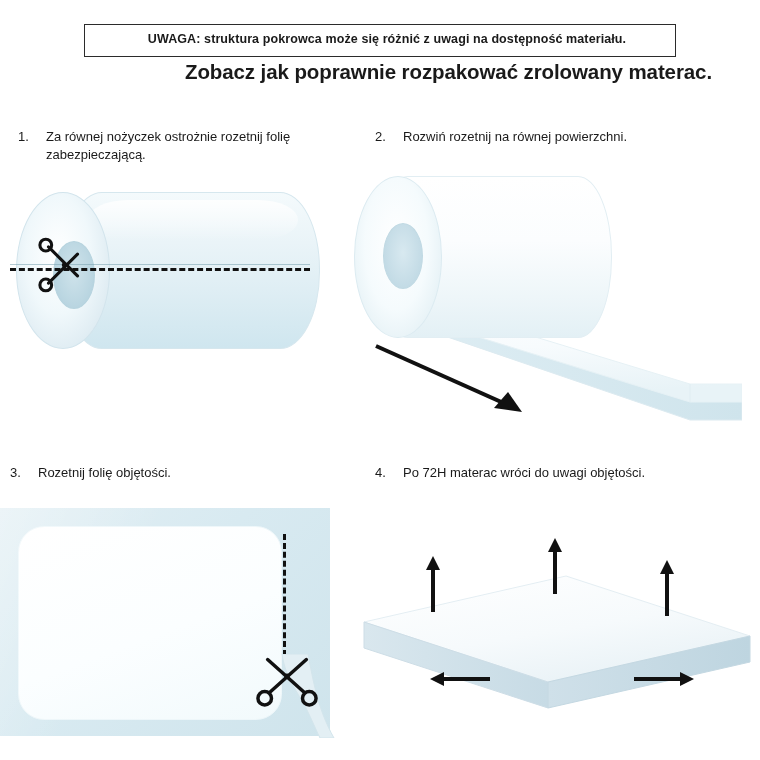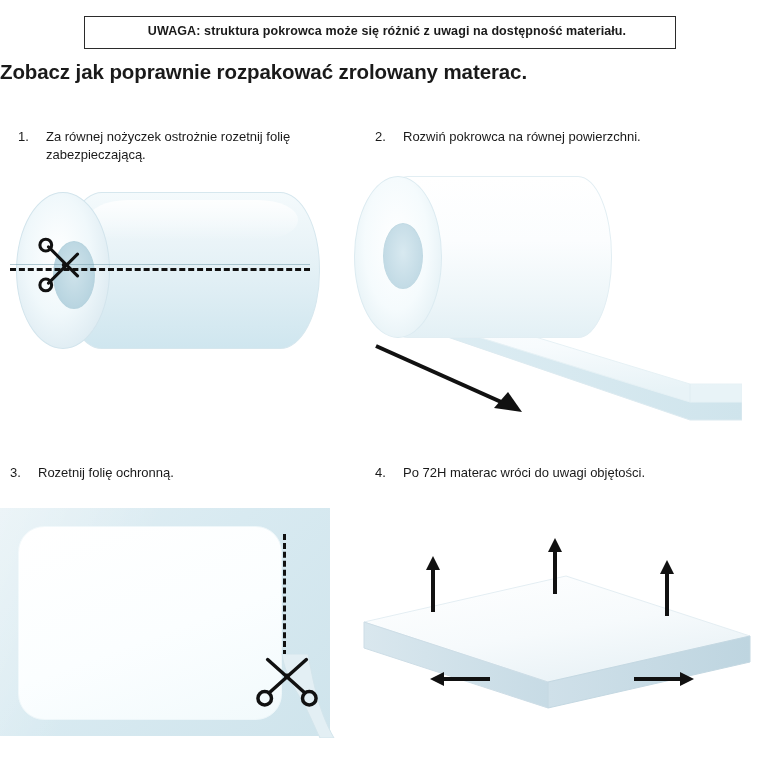--- a/index.html
+++ b/index.html
@@ -13,40 +13,40 @@
     font-family: "Liberation Sans", sans-serif;
     color: #1a1a1a;
     overflow: hidden;
     position: relative;
   }
 
   
   .notice {
     position: absolute;
     left: 84px;
-    top: 16px;
+    top: 24px;
     width: 592px;
     box-sizing: border-box;
     border: 1px solid #2b2b2b;
     background: #ffffff;
     text-align: center;
     padding: 8px 6px 9px 20px;
     font-size: 12.5px;
     font-weight: bold;
     letter-spacing: 0.1px;
     line-height: 1.1;
   }
 
   
   .heading {
     position: absolute;
     left: 0;
     top: 60px;
     width: 712px;
-    text-align: left;
+    text-align: right;
     font-size: 20.5px;
     font-weight: bold;
     letter-spacing: -0.1px;
   }
 
   
   .step-caption {
     position: absolute;
     display: flex;
     gap: 10px;
@@ -272,25 +272,25 @@
 </div>
 
 <div class="heading">Zobacz jak poprawnie rozpakować zrolowany materac.</div>
 
 <div class="step-caption" id="cap1">
   <span class="step-num">1.</span>
   <span class="step-text">Za równej nożyczek ostrożnie rozetnij folię zabezpieczającą.</span>
 </div>
 <div class="step-caption" id="cap2">
   <span class="step-num">2.</span>
-  <span class="step-text">Rozwiń pokrowca na równej powierzchni.</span>
+  <span class="step-text">Rozwiń rozetnij na równej powierzchni.</span>
 </div>
 <div class="step-caption" id="cap3">
   <span class="step-num">3.</span>
-  <span class="step-text">Rozetnij folię ochronną.</span>
+  <span class="step-text">Rozetnij folię objętości.</span>
 </div>
 <div class="step-caption" id="cap4">
   <span class="step-num">4.</span>
   <span class="step-text">Po 72H materac wróci do uwagi objętości.</span>
 </div>
 
 <div class="panel" id="panel1">
   <div class="roll-body"></div>
   <div class="roll-top-sheen"></div>
   <div class="roll-end">

